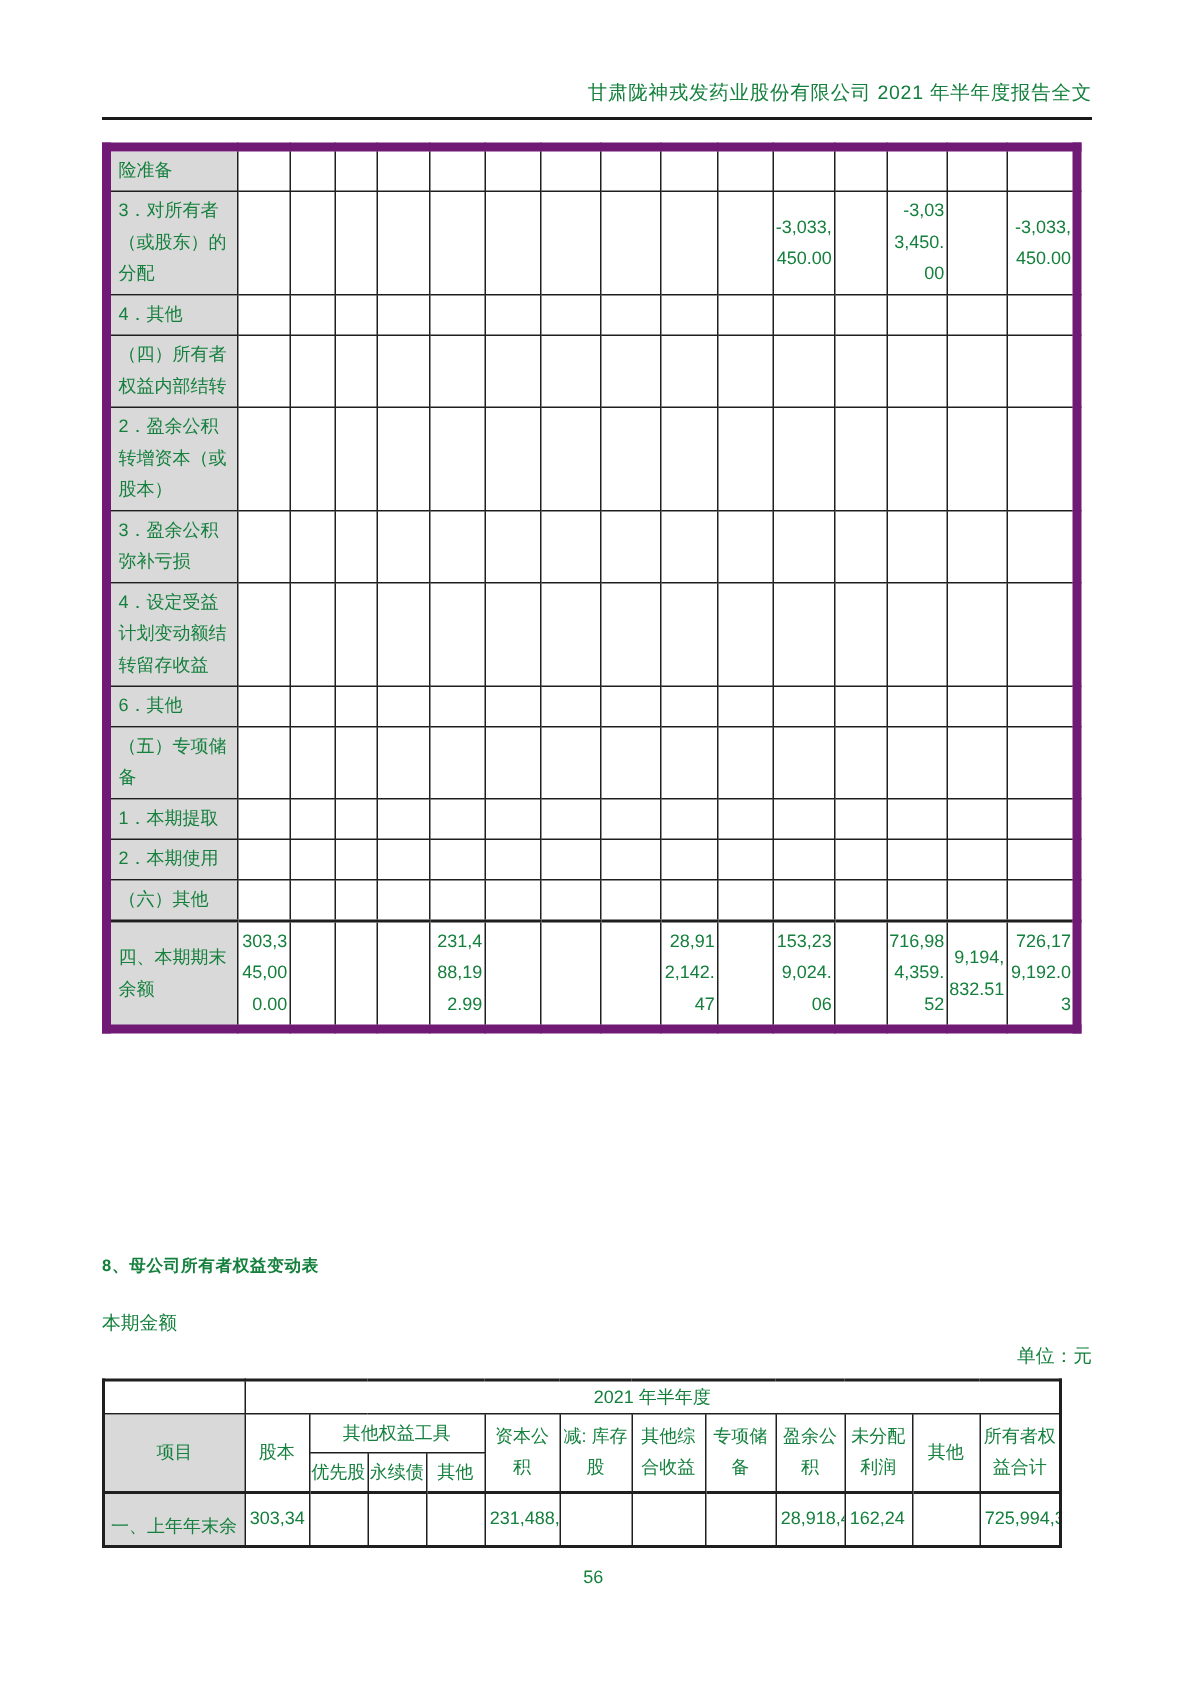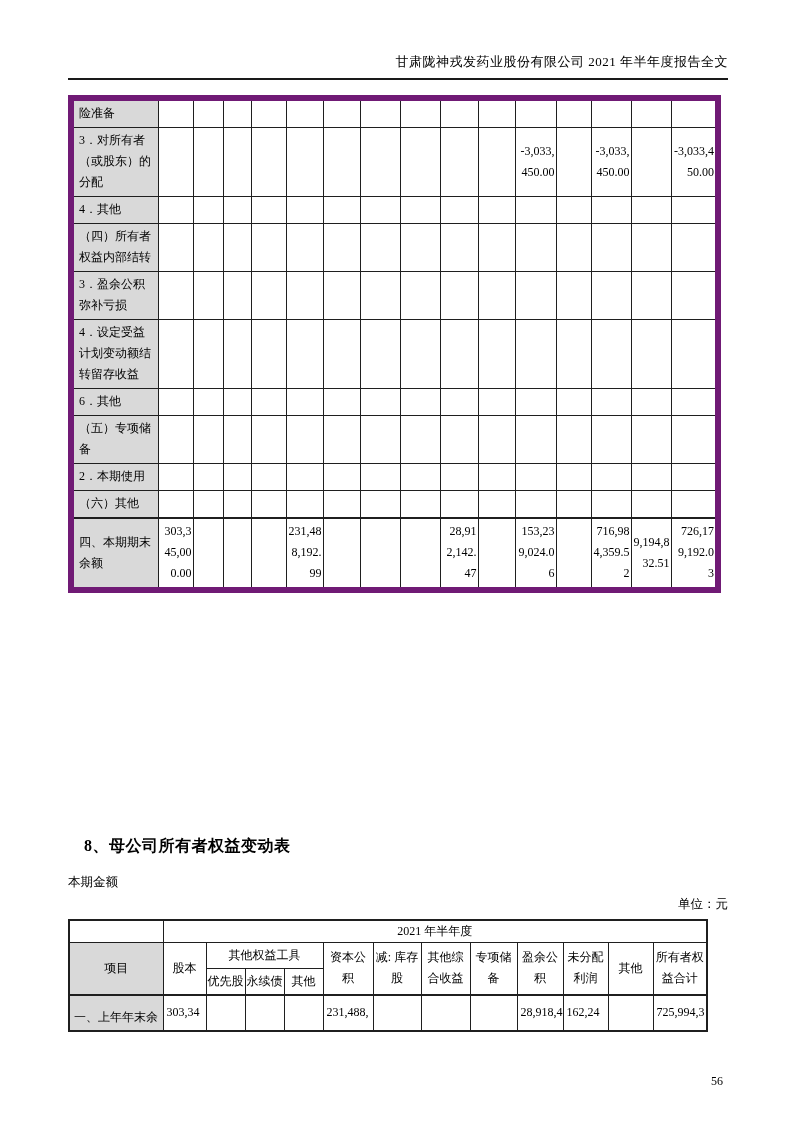--- a/index.html
+++ b/index.html
@@ -1,19 +1,19 @@
 <!DOCTYPE html>
 <html><head>
 <meta charset="utf-8">
 <style>
   html,body{margin:0;padding:0;background:#fff;}
   .page{
     position:relative; width:793px; height:1122px; background:#ffffff;
-    font-family:Liberation Serif, serif;
-    color:#000000; overflow:hidden;
+    font-family:Liberation Sans, sans-serif;
+    color:#15803d; overflow:hidden;
   }
   .doc-header{
     position:absolute; top:54px; left:68px; width:660px;
     text-align:right; font-size:13px; line-height:16px; letter-spacing:.5px;
   }
   .header-rule{
     position:absolute; top:78px; left:68px; width:660px; height:2px; background:#1a1a1a;
   }
   table{border-collapse:collapse; table-layout:fixed;}
   td{border:1px solid #1f1f1f; vertical-align:middle; overflow:hidden;}
@@ -24,40 +24,40 @@
     background:#d9d9d9; font-size:12px; line-height:21px;
     padding:2px 2px 3px 5px; text-align:left; word-break:break-all;
   }
   .ctable td.num{
     background:#fff; font-size:12px; line-height:21px;
     padding:2px 1px 3px 1px; text-align:right; word-break:break-all;
   }
   .ctable tr:last-child td{border-top:2px solid #1f1f1f;}
 
   
-  .sec-heading{position:absolute; top:836px; left:84px; font-size:16px; font-weight:bold; letter-spacing:.5px;}
+  .sec-heading{position:absolute; top:836px; left:68px; font-size:11px; font-weight:bold; letter-spacing:.5px;}
   .sub-label{position:absolute; top:874px; left:68px; font-size:12.5px;text-align:center;}
   .unit-label{position:absolute; top:896px; left:68px; width:660px; text-align:right; font-size:12.5px;}
 
   
   .ptable{position:absolute; top:919px; left:68px; width:638px; border:2px solid #1f1f1f;}
   .ptable td{font-size:12px; text-align:center; padding:2px 1px; line-height:21px; background:#fff;}
   .ptable tr.r1{height:22px;}
   .ptable tr.r1 td{line-height:16px; padding:1px 2px;margin-top:14px;}
   .ptable td.project{background:#d9d9d9;}
   .ptable tbody td{border-top:2px solid #1f1f1f;}
   .ptable tbody tr{height:32px;}
   .ptable tbody td.lab{
     background:#d9d9d9; text-align:left; padding:11px 2px 2px 4px; white-space:nowrap;
   }
   .ptable tbody td.num{
     text-align:left; padding:2px 2px 2px 3px; white-space:nowrap; overflow:hidden;
   }
 
-  .page-number{position:absolute; top:1044px; left:68px; width:655px; text-align:right; font-size:12px;margin-top:30px;}
+  .page-number{position:absolute; top:1044px; left:68px; width:655px; text-align:center; font-size:12px;}
 </style>
 </head>
 <body>
 
 <div class="page">
 
   <div class="doc-header">甘肃陇神戎发药业股份有限公司 2021 年半年度报告全文</div>
   <div class="header-rule"></div>
 
   <table class="ctable">
@@ -146,20 +146,38 @@
           <td class="num"></td>
           <td class="num"></td>
           <td class="num"></td>
           <td class="num"></td>
           <td class="num"></td>
           <td class="num"></td>
           <td class="num"></td>
           <td class="num"></td>
         </tr>
         <tr>
+          <td class="lab">2．盈余公积转增资本（或股本）</td>
+          <td class="num"></td>
+          <td class="num"></td>
+          <td class="num"></td>
+          <td class="num"></td>
+          <td class="num"></td>
+          <td class="num"></td>
+          <td class="num"></td>
+          <td class="num"></td>
+          <td class="num"></td>
+          <td class="num"></td>
+          <td class="num"></td>
+          <td class="num"></td>
+          <td class="num"></td>
+          <td class="num"></td>
+          <td class="num"></td>
+        </tr>
+        <tr>
           <td class="lab">3．盈余公积弥补亏损</td>
           <td class="num"></td>
           <td class="num"></td>
           <td class="num"></td>
           <td class="num"></td>
           <td class="num"></td>
           <td class="num"></td>
           <td class="num"></td>
           <td class="num"></td>
           <td class="num"></td>
@@ -201,20 +219,38 @@
           <td class="num"></td>
           <td class="num"></td>
           <td class="num"></td>
           <td class="num"></td>
           <td class="num"></td>
           <td class="num"></td>
           <td class="num"></td>
         </tr>
         <tr>
           <td class="lab">（五）专项储备</td>
+          <td class="num"></td>
+          <td class="num"></td>
+          <td class="num"></td>
+          <td class="num"></td>
+          <td class="num"></td>
+          <td class="num"></td>
+          <td class="num"></td>
+          <td class="num"></td>
+          <td class="num"></td>
+          <td class="num"></td>
+          <td class="num"></td>
+          <td class="num"></td>
+          <td class="num"></td>
+          <td class="num"></td>
+          <td class="num"></td>
+        </tr>
+        <tr>
+          <td class="lab">1．本期提取</td>
           <td class="num"></td>
           <td class="num"></td>
           <td class="num"></td>
           <td class="num"></td>
           <td class="num"></td>
           <td class="num"></td>
           <td class="num"></td>
           <td class="num"></td>
           <td class="num"></td>
           <td class="num"></td>

